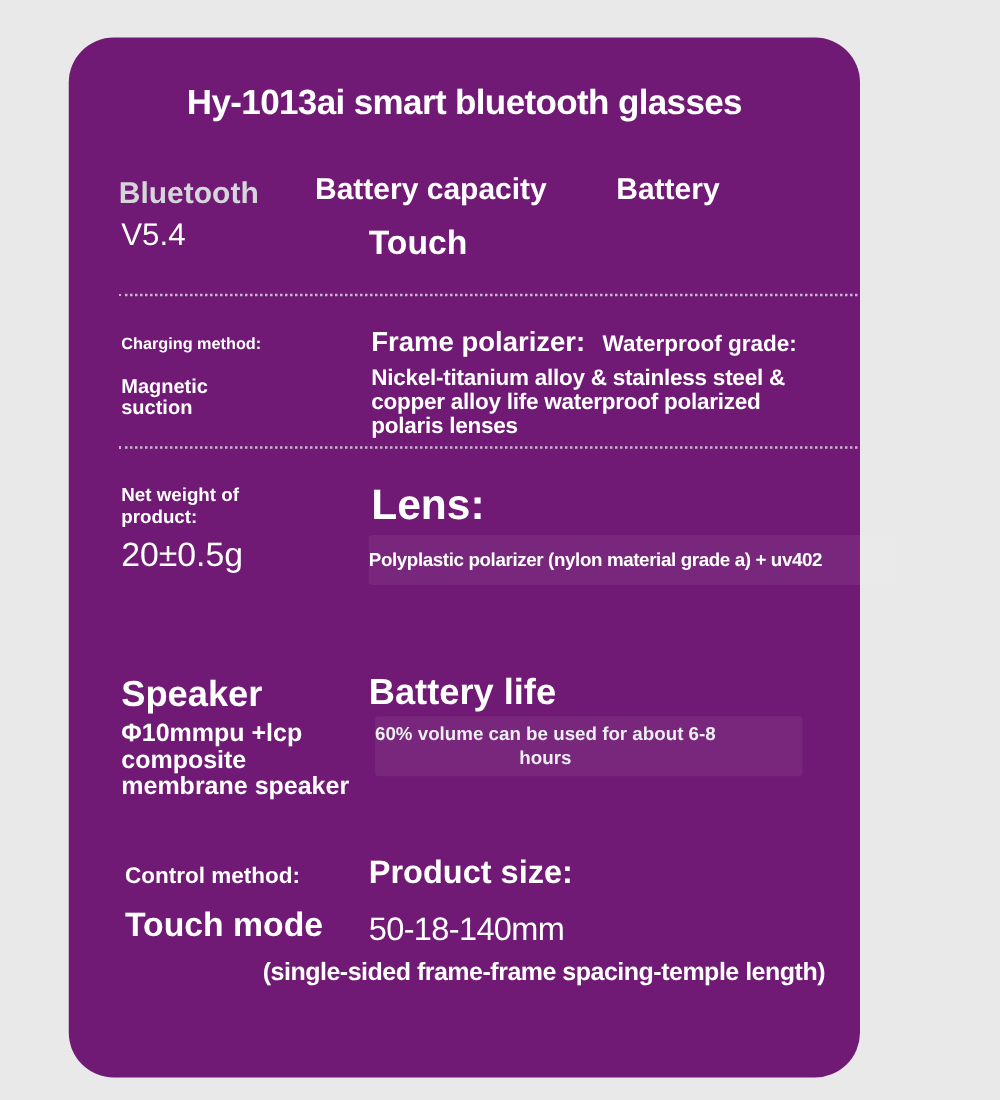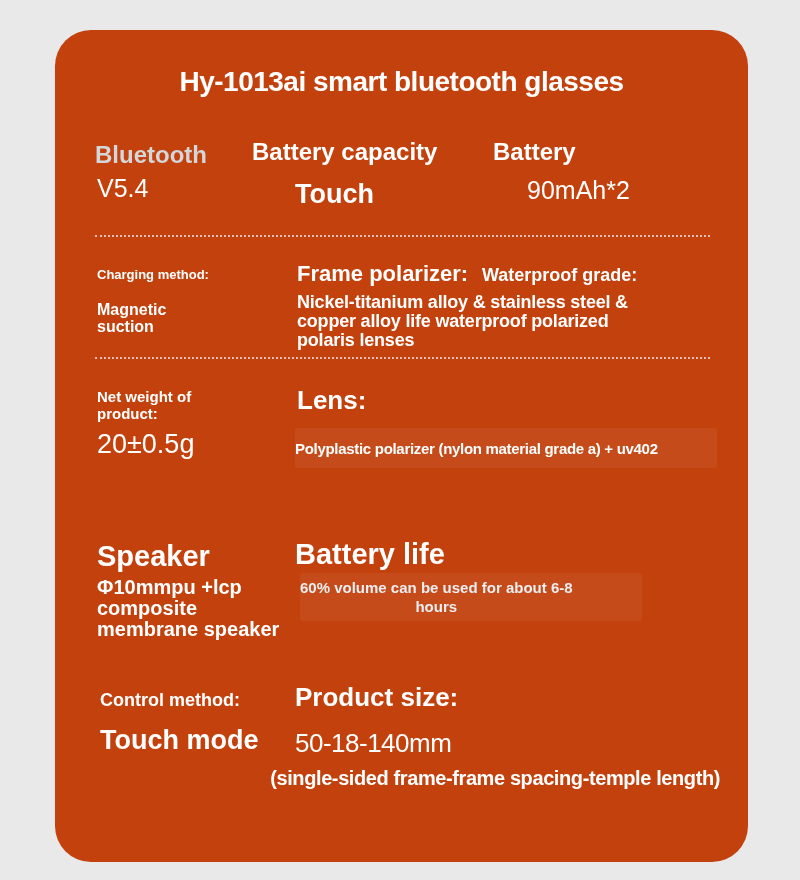--- a/index.html
+++ b/index.html
@@ -8,23 +8,23 @@
     width: 800px;
     height: 880px;
     background: #eae9ea;
     font-family: "Liberation Sans", "DejaVu Sans", sans-serif;
     overflow: hidden;
   }
   .spec-card {
     position: absolute;
     left: 55px;
     top: 30px;
-    width: 693px;
+    width: 633px;
     height: 832px;
-    background: #c2410c;
+    background: #701a75;
     border-radius: 36px;
     color: #ffffff;
   }
   .abs { position: absolute; }
   .pre { white-space: pre-line; }
   .card-title {
     top: 36px;
     left: 0;
     width: 100%;
     text-align: center;
@@ -55,21 +55,21 @@
   .divider-1  { left: 40px;  top: 205px; width: 615px; }
   
   .chg-label  { left: 42px;  top: 237px; font-size: 13px; font-weight: 700; }
   .frm-label  { left: 242px; top: 231px; font-size: 22px; font-weight: 700; }
   .wp-label   { left: 427px; top: 235px; font-size: 18px; font-weight: 700; }
   .chg-value  { left: 42px;  top: 272px; font-size: 16px; font-weight: 700; line-height: 1.05; }
   .frm-value  { left: 242px; top: 263px; width: 430px; font-size: 18px; font-weight: 700; line-height: 1.06; letter-spacing: -0.2px; }
   .divider-2  { left: 40px;  top: 327px; width: 615px; }
   
   .wt-label   { left: 42px;  top: 359px; font-size: 15px; font-weight: 700; line-height: 1.1; }
-  .lens-label { left: 242px; top: 355px; font-size: 26px; font-weight: 700; }
+  .lens-label { left: 242px; top: 355px; font-size: 34px; font-weight: 700; }
   .wt-value   { left: 42px;  top: 399px; font-size: 27px; font-weight: 400; }
   .lens-box   { left: 240px; top: 398px; width: 422px; height: 40px; }
   .lens-value { font-size: 15px; font-weight: 700; letter-spacing: -0.3px; }
   
   .spk-label  { left: 42px;  top: 510px; font-size: 29px; font-weight: 700; }
   .bl-label   { left: 240px; top: 508px; font-size: 29px; font-weight: 700; }
   .spk-value  { left: 42px;  top: 547px; font-size: 20px; font-weight: 700; line-height: 1.05; }
   .bl-box     { left: 245px; top: 543px; width: 342px; height: 48px; }
   .bl-value   { font-size: 15px; font-weight: 700; line-height: 1.3; color: #eceef1; }
   
@@ -84,21 +84,20 @@
 
 <div class="spec-card">
 
   <div class="abs card-title">Hy-1013ai smart bluetooth glasses</div>
 
   <div class="abs bt-label lbl-dim">Bluetooth</div>
   <div class="abs bc-label">Battery capacity</div>
   <div class="abs bat-label">Battery</div>
   <div class="abs bt-value">V5.4</div>
   <div class="abs bc-value">Touch</div>
-  <div class="abs bat-value">90mAh*2</div>
 
   <div class="abs divider divider-1"></div>
 
   <div class="abs chg-label">Charging method:</div>
   <div class="abs frm-label">Frame polarizer:</div>
   <div class="abs wp-label">Waterproof grade:</div>
   <div class="abs chg-value pre">Magnetic
 suction</div>
   <div class="abs frm-value pre">Nickel-titanium alloy &amp; stainless steel &amp;
 copper alloy life waterproof polarized

